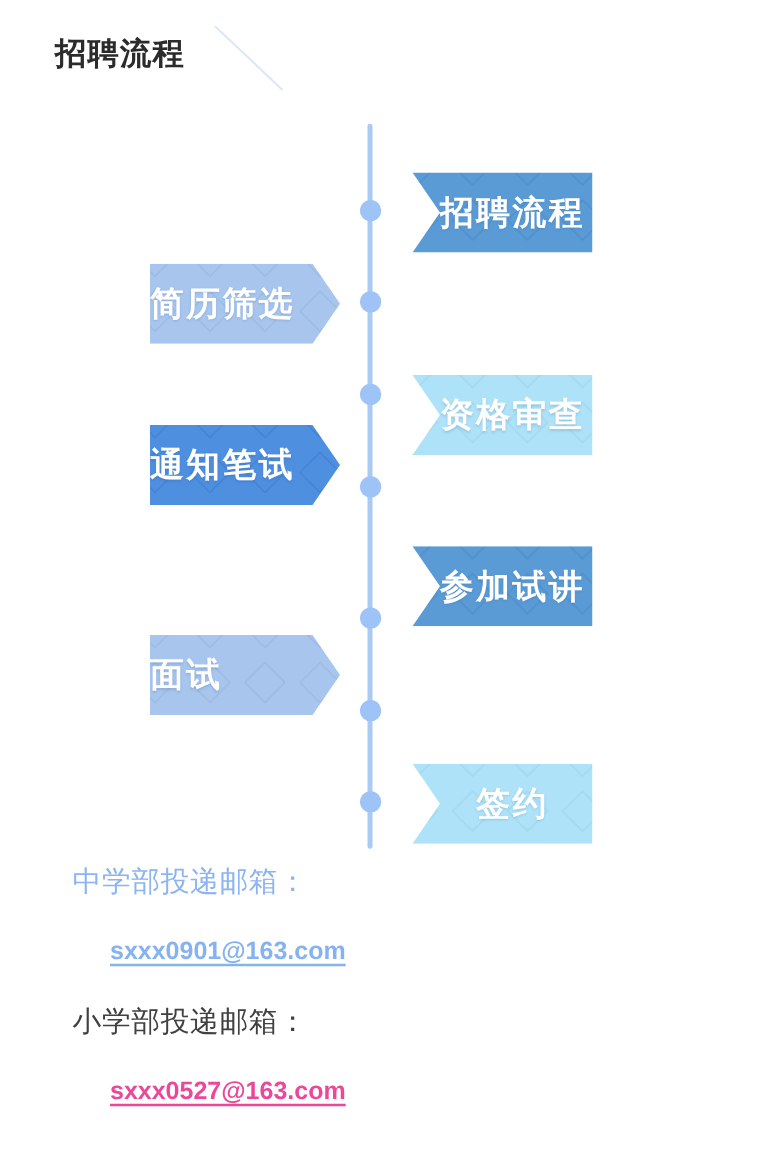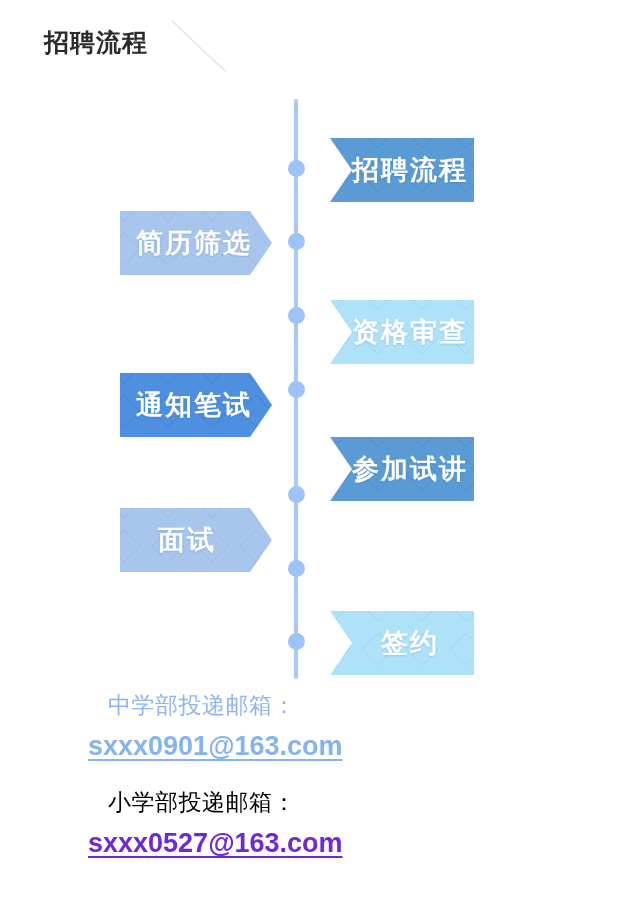--- a/index.html
+++ b/index.html
@@ -37,33 +37,33 @@
     position:absolute;top:0;height:64px;line-height:64px;
     color:#ffffff;font-size:27px;font-weight:bold;letter-spacing:2px;
     white-space:nowrap;text-shadow:0 1px 2px rgba(40,80,140,.18);
     font-family:"Liberation Sans","DejaVu Sans",sans-serif;
   }
   
   .chev.side-right{left:330px;width:144px;}
   .chev.side-right .chev-label{left:22px;right:6px;text-align:center;}
   
   .chev.side-left{left:120px;width:152px;}
-  .chev.side-left .chev-label{left:0;right:34px;text-align:center;margin-left:16px;}
+  .chev.side-left .chev-label{left:0;right:34px;}
 
   
   .contacts{position:absolute;left:0;top:688px;width:621px;}
   .c-block{margin-bottom:22px;}
   .c-label{
     font-size:23px;color:#8db4f2;font-weight:500;
-    padding-left:108px;line-height:34px;letter-spacing:.5px;
+    padding-left:58px;line-height:34px;letter-spacing:.5px;
     font-family:"Liberation Sans","DejaVu Sans",sans-serif;
   }
   .c-mail{
-    display:inline-block;margin-left:88px;margin-top:7px;
-    font-size:27px;color:#85b2f0;font-weight:bold;
+    display:inline-block;margin-left:88px;margin-top:22px;
+    font-size:20px;color:#85b2f0;font-weight:bold;
     text-decoration:underline;text-underline-offset:4px;
     letter-spacing:0px;line-height:34px;
     font-family:"Liberation Sans","DejaVu Sans",sans-serif;
     cursor:pointer;
   }
 </style>
 </head>
 <body>
 
 <div id="page">
@@ -141,21 +141,21 @@
         </pattern>
         <clipPath id="cx3">
               <polygon points="0,0 144,0 144,64 0,64 22,32"></polygon>
             </clipPath>
       </defs>
       <polygon points="0,0 144,0 144,64 0,64 22,32" fill="url(#px3)"></polygon>
       <rect x="0" y="0" width="144" height="64" fill="#aee3f9" opacity="0.10" clip-path="url(#cx3)"></rect>
     </svg>
         <div class="chev-label">资格审查</div>
       </div>
-      <div class="chev side-left" style="top: 373px;">
+      <div class="chev side-left" style="top: 340px;">
         <svg width="152" height="64" viewBox="0 0 152 64">
       <defs>
         <pattern id="px4" width="44" height="44" patternUnits="userSpaceOnUse" patternTransform="translate(4,-6)">
           <rect width="44" height="44" fill="#4f8fe0"></rect>
           <path d="M -6 22 L 22 -6 M 22 50 L 50 22 M -6 22 L 22 50 M 22 -6 L 50 22" stroke="#3575c6" stroke-width="1" fill="none" opacity="0.55"></path>
         </pattern>
         <clipPath id="cx4">
               <polygon points="0,0 130,0 152,32 130,64 0,64"></polygon>
             </clipPath>
       </defs>
@@ -209,16 +209,16 @@
       </defs>
       <polygon points="0,0 144,0 144,64 0,64 22,32" fill="url(#px7)"></polygon>
       <rect x="0" y="0" width="144" height="64" fill="#aee3f9" opacity="0.10" clip-path="url(#cx7)"></rect>
     </svg>
         <div class="chev-label">签约</div>
       </div>
     </div>
 
   <div class="contacts" id="contacts">
       <div class="c-block"><div class="c-label" style="color: rgb(141, 180, 242);">中学部投递邮箱：</div><a class="c-mail" style="color: rgb(133, 178, 240);">sxxx0901@163.com</a></div>
-      <div class="c-block"><div class="c-label" style="color: #000000;">小学部投递邮箱：</div><a class="c-mail" style="color: #6d28d9;">sxxx0527@163.com</a></div>
+      <div class="c-block"><div class="c-label" style="color: #404040;">小学部投递邮箱：</div><a class="c-mail" style="color: #ec4899;">sxxx0527@163.com</a></div>
     </div>
 
 </div>
 
 </body></html>

